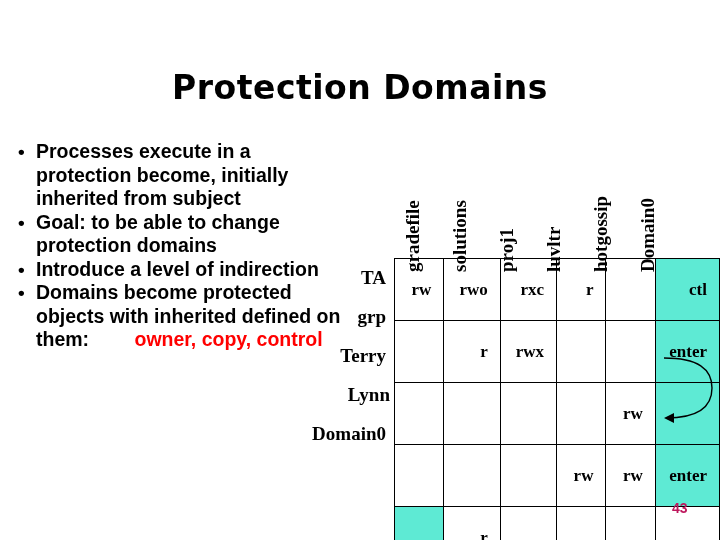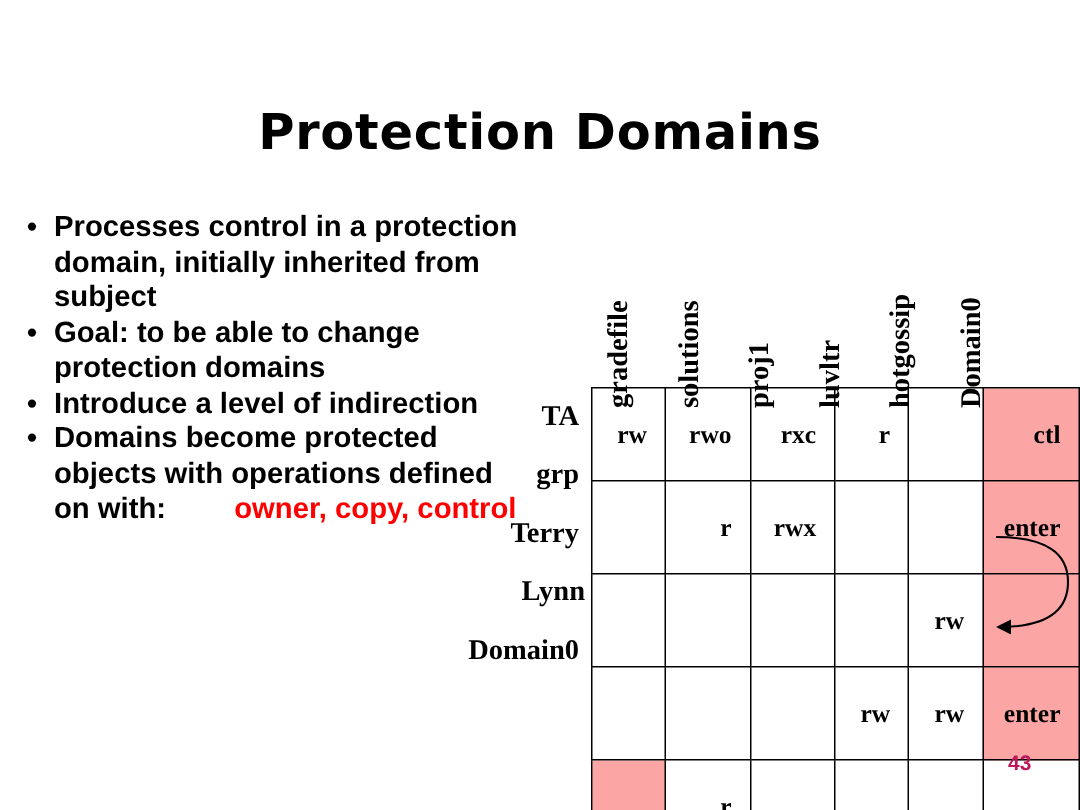--- a/index.html
+++ b/index.html
@@ -78,21 +78,21 @@
     font-size: 17px;
     color: #000000;
     padding: 12px;
   }
   td.c0 { width: 46px; }
   td.c1 { width: 46px; }
   td.c2 { width: 46px; }
   td.c3 { width: 46px; }
   td.c4 { width: 46px; }
   td.c5 { width: 46px; }
-  td.cyan { background: #fca5a5; }
+  td.cyan { background: #5eead4; }
   td.redtxt { color: #ff0000; }
   
   .rowlabel {
     position: absolute;
     width: 90px;
     text-align: right;
     font-family: "Liberation Serif", serif;
     font-size: 19px;
     color: #000000;
   }
@@ -127,33 +127,33 @@
 </head>
 <body>
 
 <div id="slide">
 
   <div id="title">Protection Domains</div>
 
   <div id="bullets">
     <div class="bullet">
       <span class="dot">•</span>
-      <span>Processes control in a protection domain, initially inherited from subject</span>
+      <span>Processes execute in a protection become, initially inherited from subject</span>
     </div>
     <div class="bullet">
       <span class="dot">•</span>
       <span>Goal: to be able to change protection domains</span>
     </div>
     <div class="bullet">
       <span class="dot">•</span>
       <span>Introduce a level of indirection</span>
     </div>
     <div class="bullet">
       <span class="dot">•</span>
-      <span>Domains become protected objects with operations defined on with: </span><span class="red">owner, copy, control</span>
+      <span>Domains become protected objects with inherited defined on them: </span><span class="red">owner, copy, control</span>
     </div>
   </div>
 
   <div id="collabels">
       <div class="collabel" style="left: 424px; top: 250px;">gradefile</div>
       <div class="collabel" style="left: 471px; top: 250px;">solutions</div>
       <div class="collabel" style="left: 518px; top: 250px;">proj1</div>
       <div class="collabel" style="left: 565px; top: 250px;">luvltr</div>
       <div class="collabel" style="left: 612px; top: 250px;">hotgossip</div>
       <div class="collabel" style="left: 659px; top: 250px;">Domain0</div>

